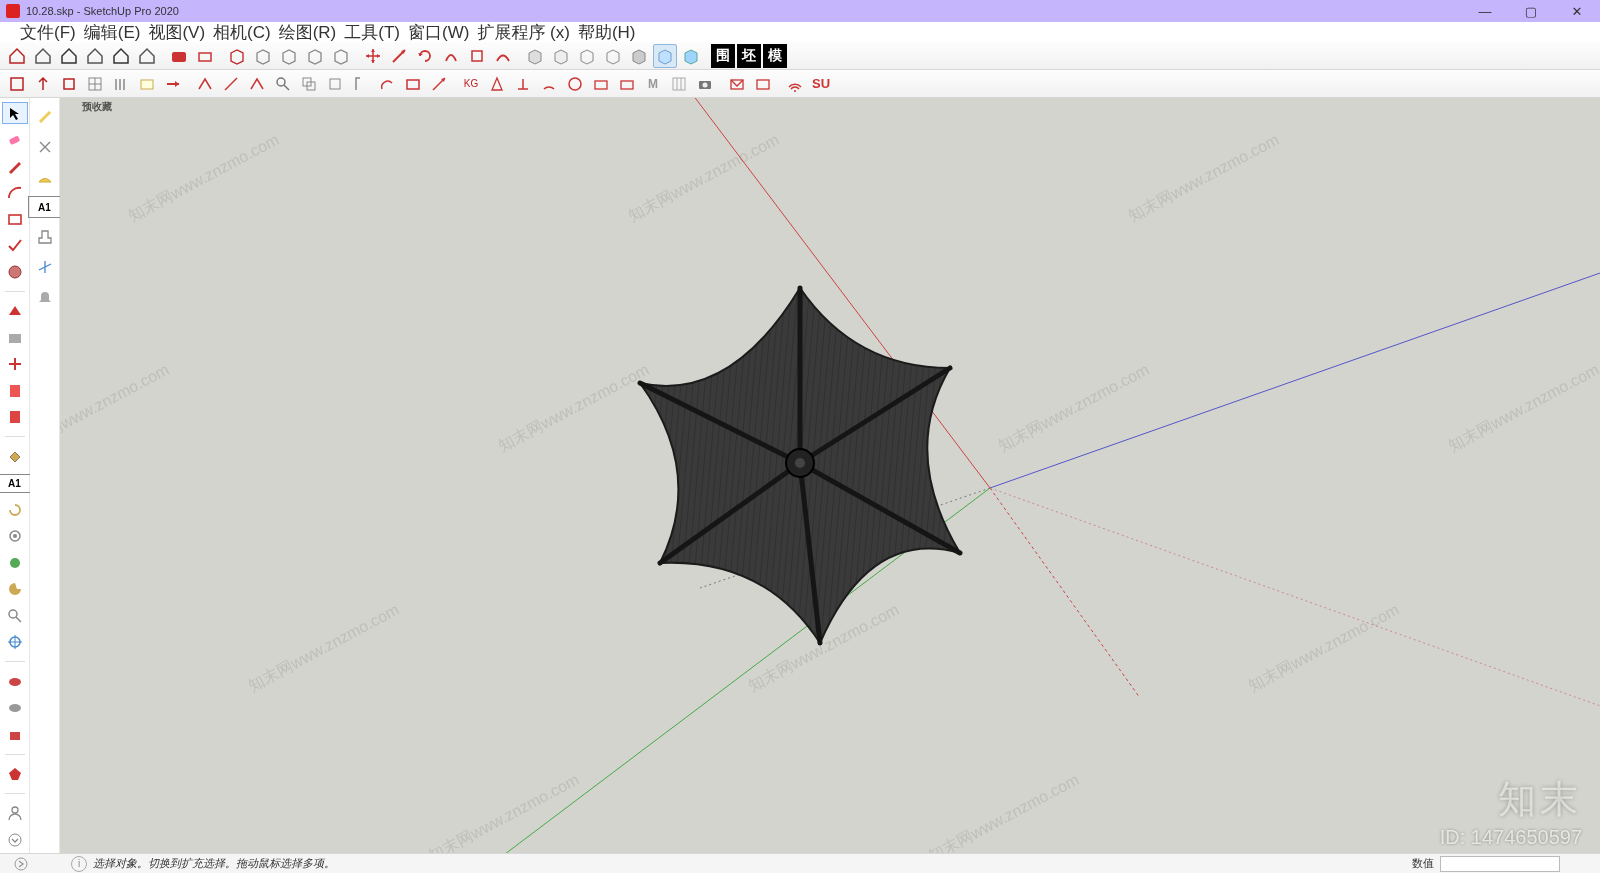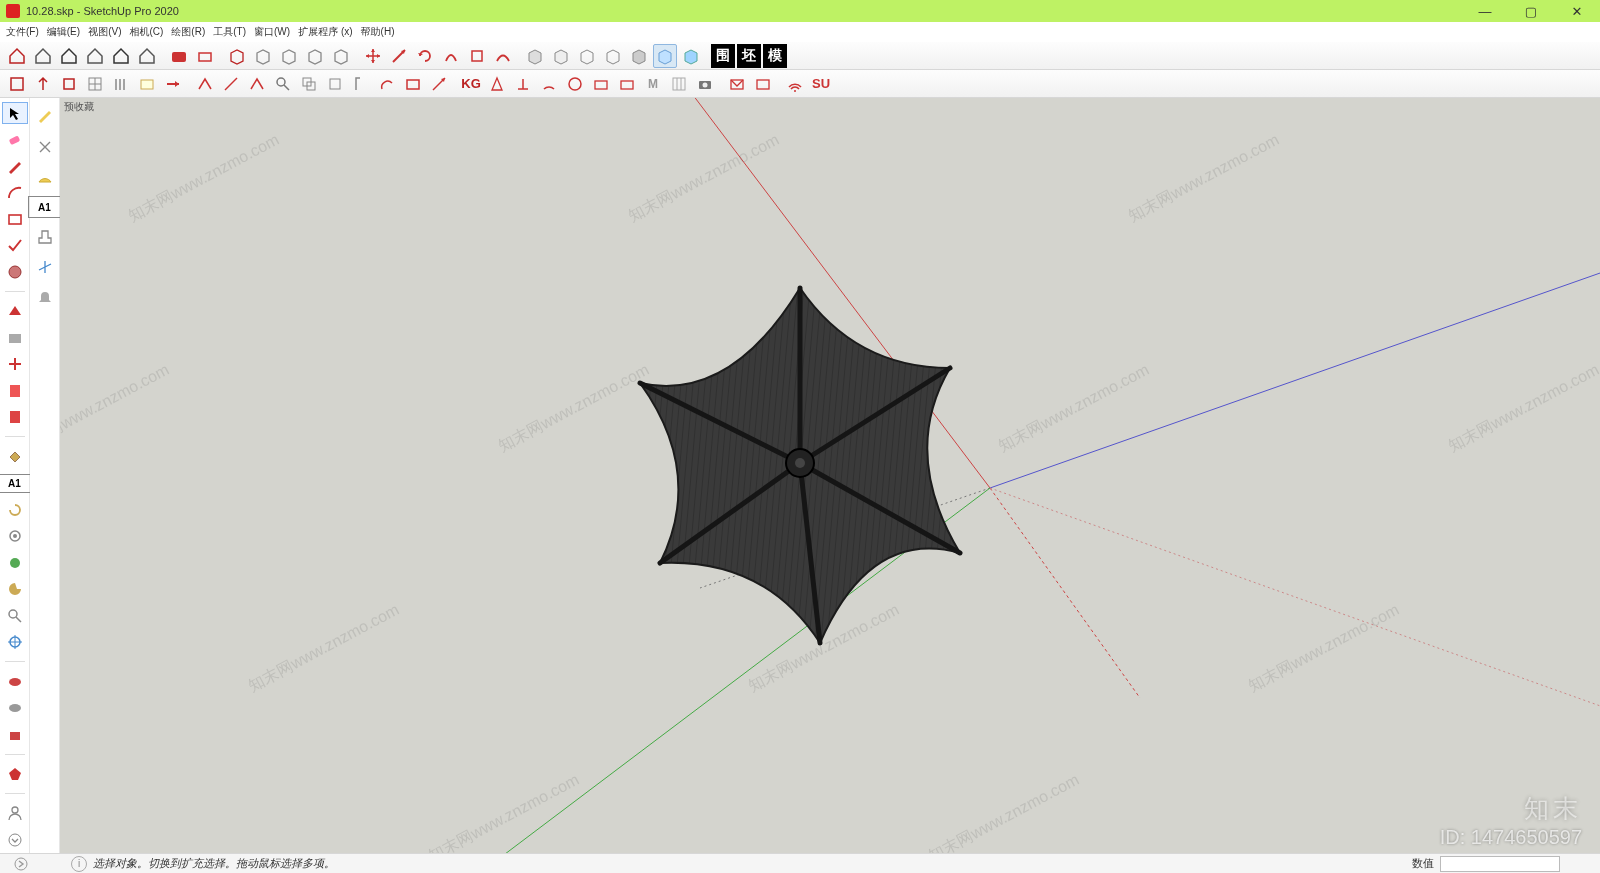--- a/index.html
+++ b/index.html
@@ -1,43 +1,43 @@
 <!DOCTYPE html>
 <html><head>
 <meta charset="utf-8">
 <style>
 * { margin:0; padding:0; box-sizing:border-box; font-family:"Microsoft YaHei",Tahoma,sans-serif; }
 html,body { width:1600px; height:873px; overflow:hidden; background:#fff; }
-.titlebar { height:22px; display:flex; align-items:center; background:#bef264; padding:0 6px; position:relative; }
+.titlebar { height:22px; display:flex; align-items:center; background:#c4b5fd; padding:0 6px; position:relative; }
 .titlebar .app-icon { width:14px; height:14px; background:#d22; border-radius:2px; margin-right:6px; }
 .titlebar .title { font-size:11px; color:#333; }
 .win-controls { position:absolute; right:0; top:0; display:flex; }
 .win-controls div { width:46px; height:22px; display:flex; align-items:center; justify-content:center; font-size:13px; color:#333; }
-.menubar { height:20px; display:flex; align-items:center; padding:0 6px; font-size:10px; color:#333; }
+.menubar { height:20px; display:flex; align-items:center; padding:0 20px; font-size:17px; color:#333; }
 .menubar span { margin-right:8px; cursor:default; }
 .toolbar-row { height:28px; display:flex; align-items:center; padding:2px 4px; background:linear-gradient(#fdfdfd,#f1f1f1); border-bottom:1px solid #d7d7d7; }
 .tbtn { width:24px; height:24px; margin:0 1px; display:flex; align-items:center; justify-content:center; border:1px solid transparent; border-radius:2px; font-size:15px; }
 .sep { width:6px; }
 .char-btn { width:24px; height:24px; margin:0 1px; display:flex; align-items:center; justify-content:center; background:#000; color:#fff; font-size:14px; font-weight:bold; }
 .workspace { position:absolute; top:98px; left:0; right:0; bottom:20px; background:#fff; }
 .left-tools { position:absolute; top:0; left:0; width:30px; bottom:0; display:flex; flex-direction:column; align-items:center; padding-top:4px; background:#fff; border-right:1px solid #e6e6e6; }
 .left-tools .sel { width:26px; height:26px; display:flex; align-items:center; justify-content:center; background:#e9f2ff; border:1px solid #7fb1ee; margin-bottom:2px; }
 .left-tools2 { position:absolute; top:0; left:30px; width:30px; bottom:0; display:flex; flex-direction:column; align-items:center; padding-top:4px; background:#fff; border-right:1px solid #e6e6e6; }
 .ltbtn { width:33px; height:22px; margin:4px 0; display:flex; align-items:center; justify-content:center; font-size:14px; }
 .viewport { position:absolute; top:0; left:60px; right:0; bottom:0; background:#d4d4ce; overflow:hidden; }
 .viewport svg { width:100%; height:100%; }
-.vp-label { position:absolute; top:2px; left:4px; font-size:10px; color:#555; }
+.vp-label { position:absolute; top:2px; left:22px; font-size:10px; color:#555;font-weight:bold; }
 .statusbar { position:absolute; bottom:0; left:0; right:0; height:20px; background:#f5f5f5; border-top:1px solid #d7d7d7; display:flex; align-items:center; font-size:11px; color:#333; }
 .statusbar .info-ico { width:16px; height:16px; border:1px solid #aaa; border-radius:8px; display:flex; align-items:center; justify-content:center; margin:0 6px 0 30px; font-size:10px; color:#888; }
 .statusbar .status-text { flex:0 0 auto;font-style:italic; }
 .statusbar .spacer { flex:1; }
 .statusbar .measure-label { margin-right:6px; }
 .statusbar .measure-box { width:120px; height:16px; background:#fff; border:1px solid #bbb; margin-right:40px; }
 .watermark { position:absolute; font-size:16px; color:rgba(100,100,100,0.18); transform:rotate(-28deg); pointer-events:none; white-space:nowrap; }
-.brand-wm { position:absolute; right:18px; bottom:28px; color:rgba(255,255,255,0.55); font-size:25px; letter-spacing:4px; text-shadow:0 0 4px rgba(0,0,0,0.3); pointer-events:none; }
+.brand-wm { position:absolute; right:18px; bottom:28px; color:rgba(255,255,255,0.55); font-size:38px; letter-spacing:4px; text-shadow:0 0 4px rgba(0,0,0,0.3); pointer-events:none; }
 .id-wm { position:absolute; right:18px; bottom:4px; color:rgba(255,255,255,0.7); font-size:20px; text-shadow:0 0 3px rgba(0,0,0,0.4); pointer-events:none; }
 </style>
 </head>
 <body>
 
 <div class="titlebar">
   <div class="app-icon"></div>
   <div class="title">10.28.skp - SketchUp Pro 2020</div>
   <div class="win-controls">
     <div>—</div>
@@ -289,21 +289,21 @@
         <rect x="3" y="5" width="12" height="9" fill="none" stroke="#c33" stroke-width="1.5"></rect>
       </svg>
     </div>
   <div class="tbtn">
       <svg width="18" height="18">
         <path d="M3 15 L15 3" stroke="#c33" stroke-width="1.5"></path>
         <path d="M15 3 L11 4 L14 7 Z" fill="#c33"></path>
       </svg>
     </div>
   <div class="sep"></div>
-  <div class="tbtn" style="font-size:13px;font-weight:bold;color:#b22">KG</div>
+  <div class="tbtn" style="font-size:10px;font-weight:normal;color:#b22">KG</div>
   <div class="tbtn">
       <svg width="18" height="18">
         <path d="M9 3 L14 15 L4 15 Z" fill="none" stroke="#c33" stroke-width="1.3"></path>
       </svg>
     </div>
   <div class="tbtn">
       <svg width="18" height="18">
         <path d="M4 14 L14 14 M9 14 L9 4" stroke="#c33" stroke-width="1.5"></path>
       </svg>
     </div>

